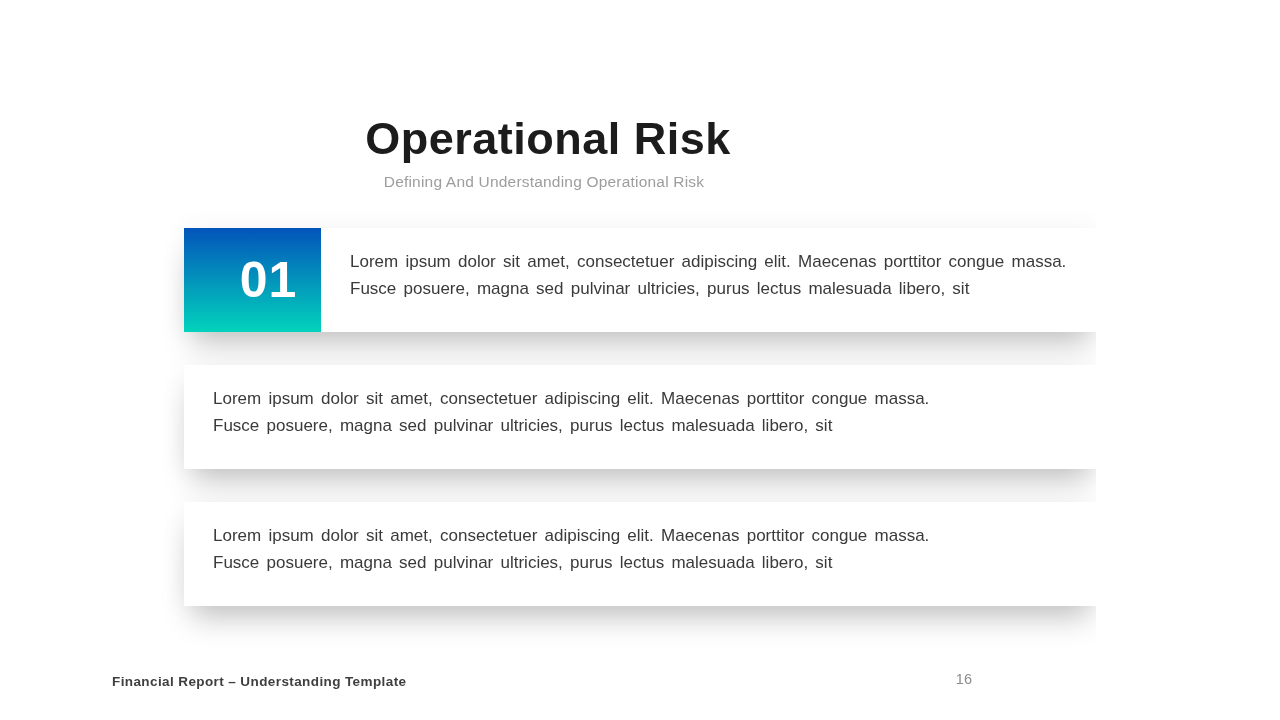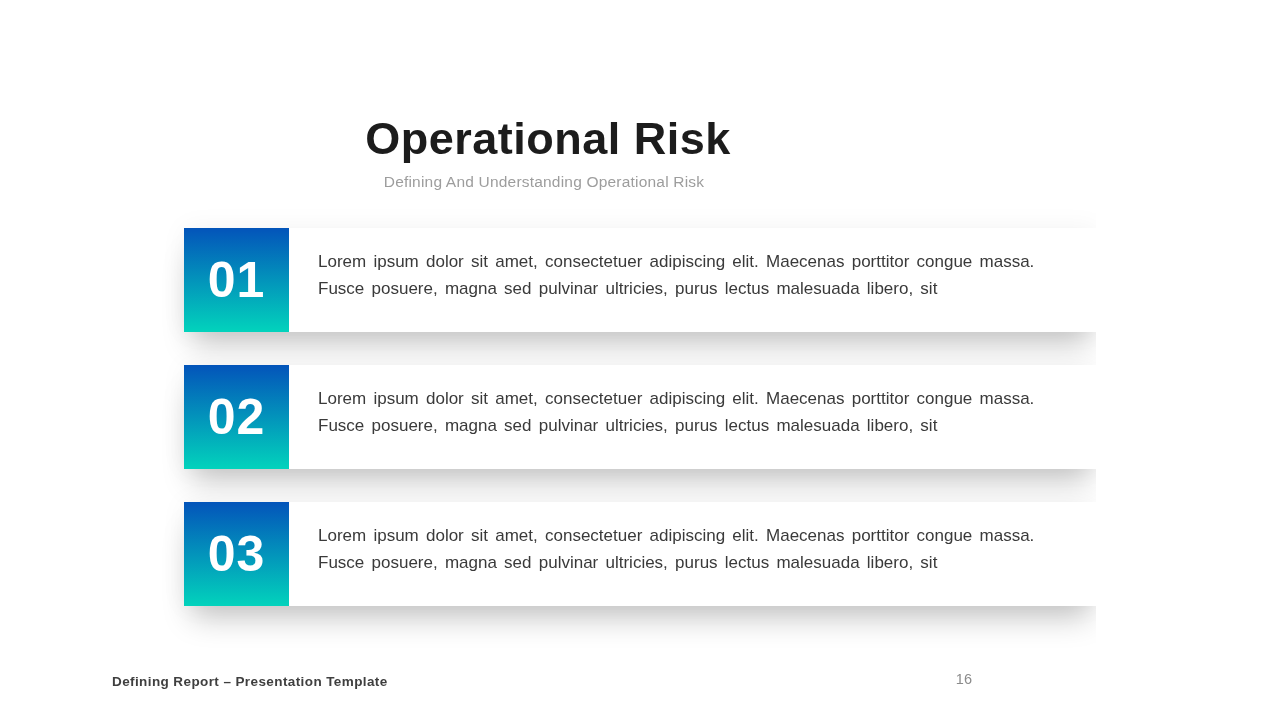--- a/index.html
+++ b/index.html
@@ -58,20 +58,21 @@
     width: 105px;
     display: flex;
     align-items: center;
     justify-content: center;
     background: linear-gradient(180deg, #0354ba 0%, #02d3bc 100%);
     color: #ffffff;
     font-size: 50px;
     font-weight: bold;
     letter-spacing: 1px;
     user-select: none;
+    padding-left: 32px;
   }
   .card-text {
     flex: 1;
     display: flex;
     flex-direction: column;
     justify-content: center;
     padding: 0 40px 11px 29px;
     color: #3a3a3a;
     font-size: 17px;
     line-height: 27px;
@@ -115,37 +116,31 @@
       <div class="num-box">
         <span>01</span>
       </div>
       <div class="card-text">
         <div class="line">Lorem ipsum dolor sit amet, consectetuer adipiscing elit. Maecenas porttitor congue massa.</div>
         <div class="line">Fusce posuere, magna sed pulvinar ultricies, purus lectus malesuada libero, sit</div>
       </div>
     </div>
 
     <div class="row">
-      <div class="num-box">
-        <span>02</span>
-      </div>
       <div class="card-text">
         <div class="line">Lorem ipsum dolor sit amet, consectetuer adipiscing elit. Maecenas porttitor congue massa.</div>
         <div class="line">Fusce posuere, magna sed pulvinar ultricies, purus lectus malesuada libero, sit</div>
       </div>
     </div>
 
     <div class="row">
-      <div class="num-box">
-        <span>03</span>
-      </div>
       <div class="card-text">
         <div class="line">Lorem ipsum dolor sit amet, consectetuer adipiscing elit. Maecenas porttitor congue massa.</div>
         <div class="line">Fusce posuere, magna sed pulvinar ultricies, purus lectus malesuada libero, sit</div>
       </div>
     </div>
 
   </div>
 
-  <div class="footer-title">Defining Report – Presentation Template</div>
+  <div class="footer-title">Financial Report – Understanding Template</div>
   <div class="page-number">16</div>
 
 </div>
 
 </body></html>

